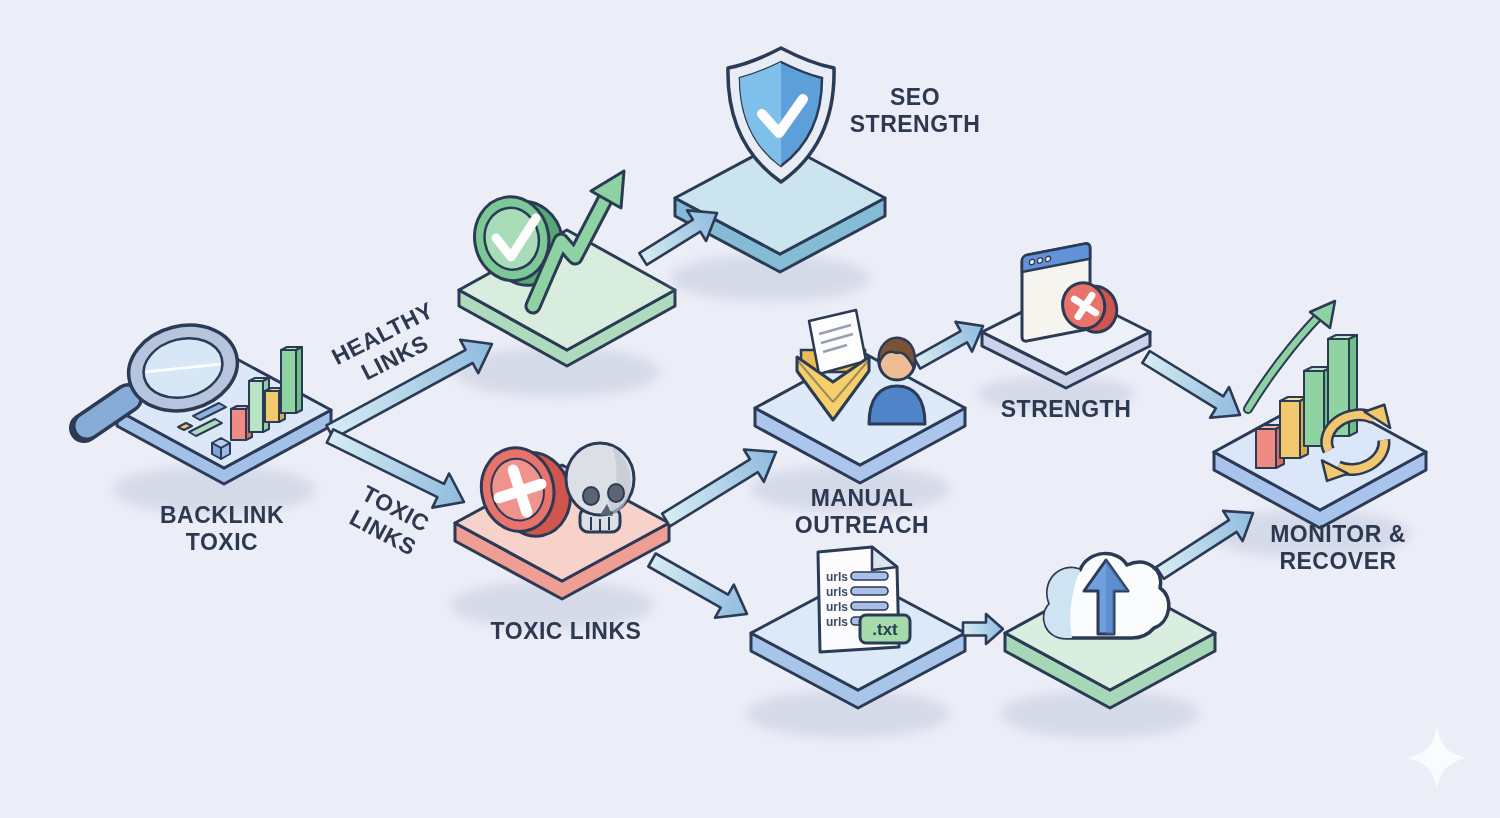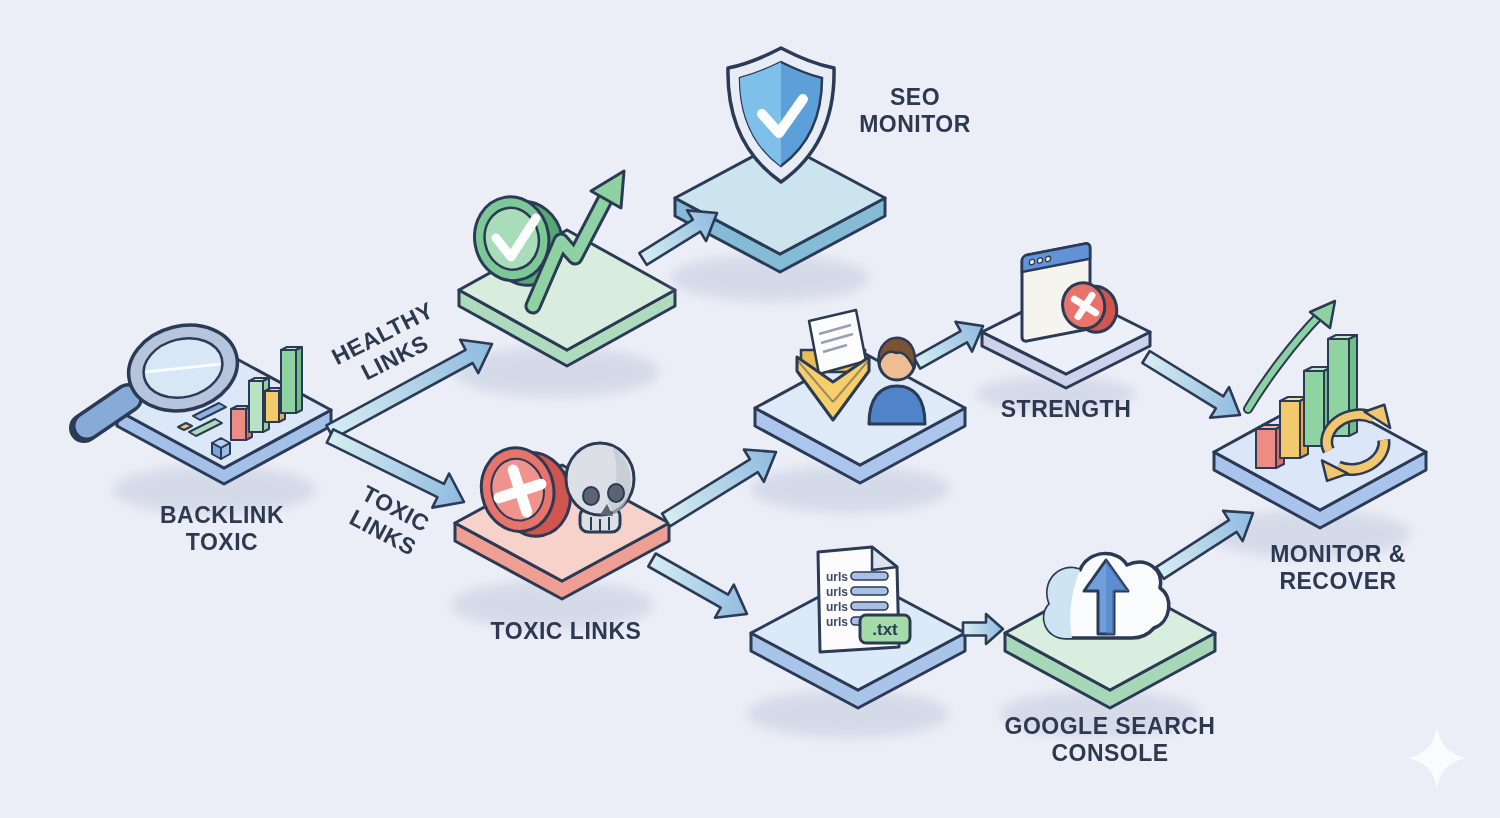--- a/index.html
+++ b/index.html
@@ -306,24 +306,24 @@
       </g>
     </g>
   </g>
 
   <path d="M1437,727 C1441,747 1448,753 1466,758 C1448,763 1441,769 1437,789 C1433,769 1426,763 1408,758 C1426,753 1433,747 1437,727 Z" fill="#ffffff" opacity="0.75"></path>
 </svg>
 
   <div class="lbl" style="left:222px;top:529px">BACKLINK
 TOXIC</div>
   <div class="lbl" style="left:915px;top:111px">SEO
-MONITOR</div>
+STRENGTH</div>
   <div class="lbl" style="left:566px;top:632px">TOXIC LINKS</div>
+  <div class="lbl" style="left:862px;top:512px">MANUAL
+OUTREACH</div>
   <div class="lbl" style="left:1066px;top:410px">STRENGTH</div>
-  <div class="lbl" style="left:1110px;top:740px">GOOGLE SEARCH
-CONSOLE</div>
-  <div class="lbl" style="left:1338px;top:568px">MONITOR &amp;
+  <div class="lbl" style="left:1338px;top:548px">MONITOR &amp;
 RECOVER</div>
   <div class="lbl rot-neg" style="left:389px;top:346px">HEALTHY
 LINKS</div>
   <div class="lbl rot-pos" style="left:389px;top:521px">TOXIC
 LINKS</div>
 </div>
 
 </body></html>

